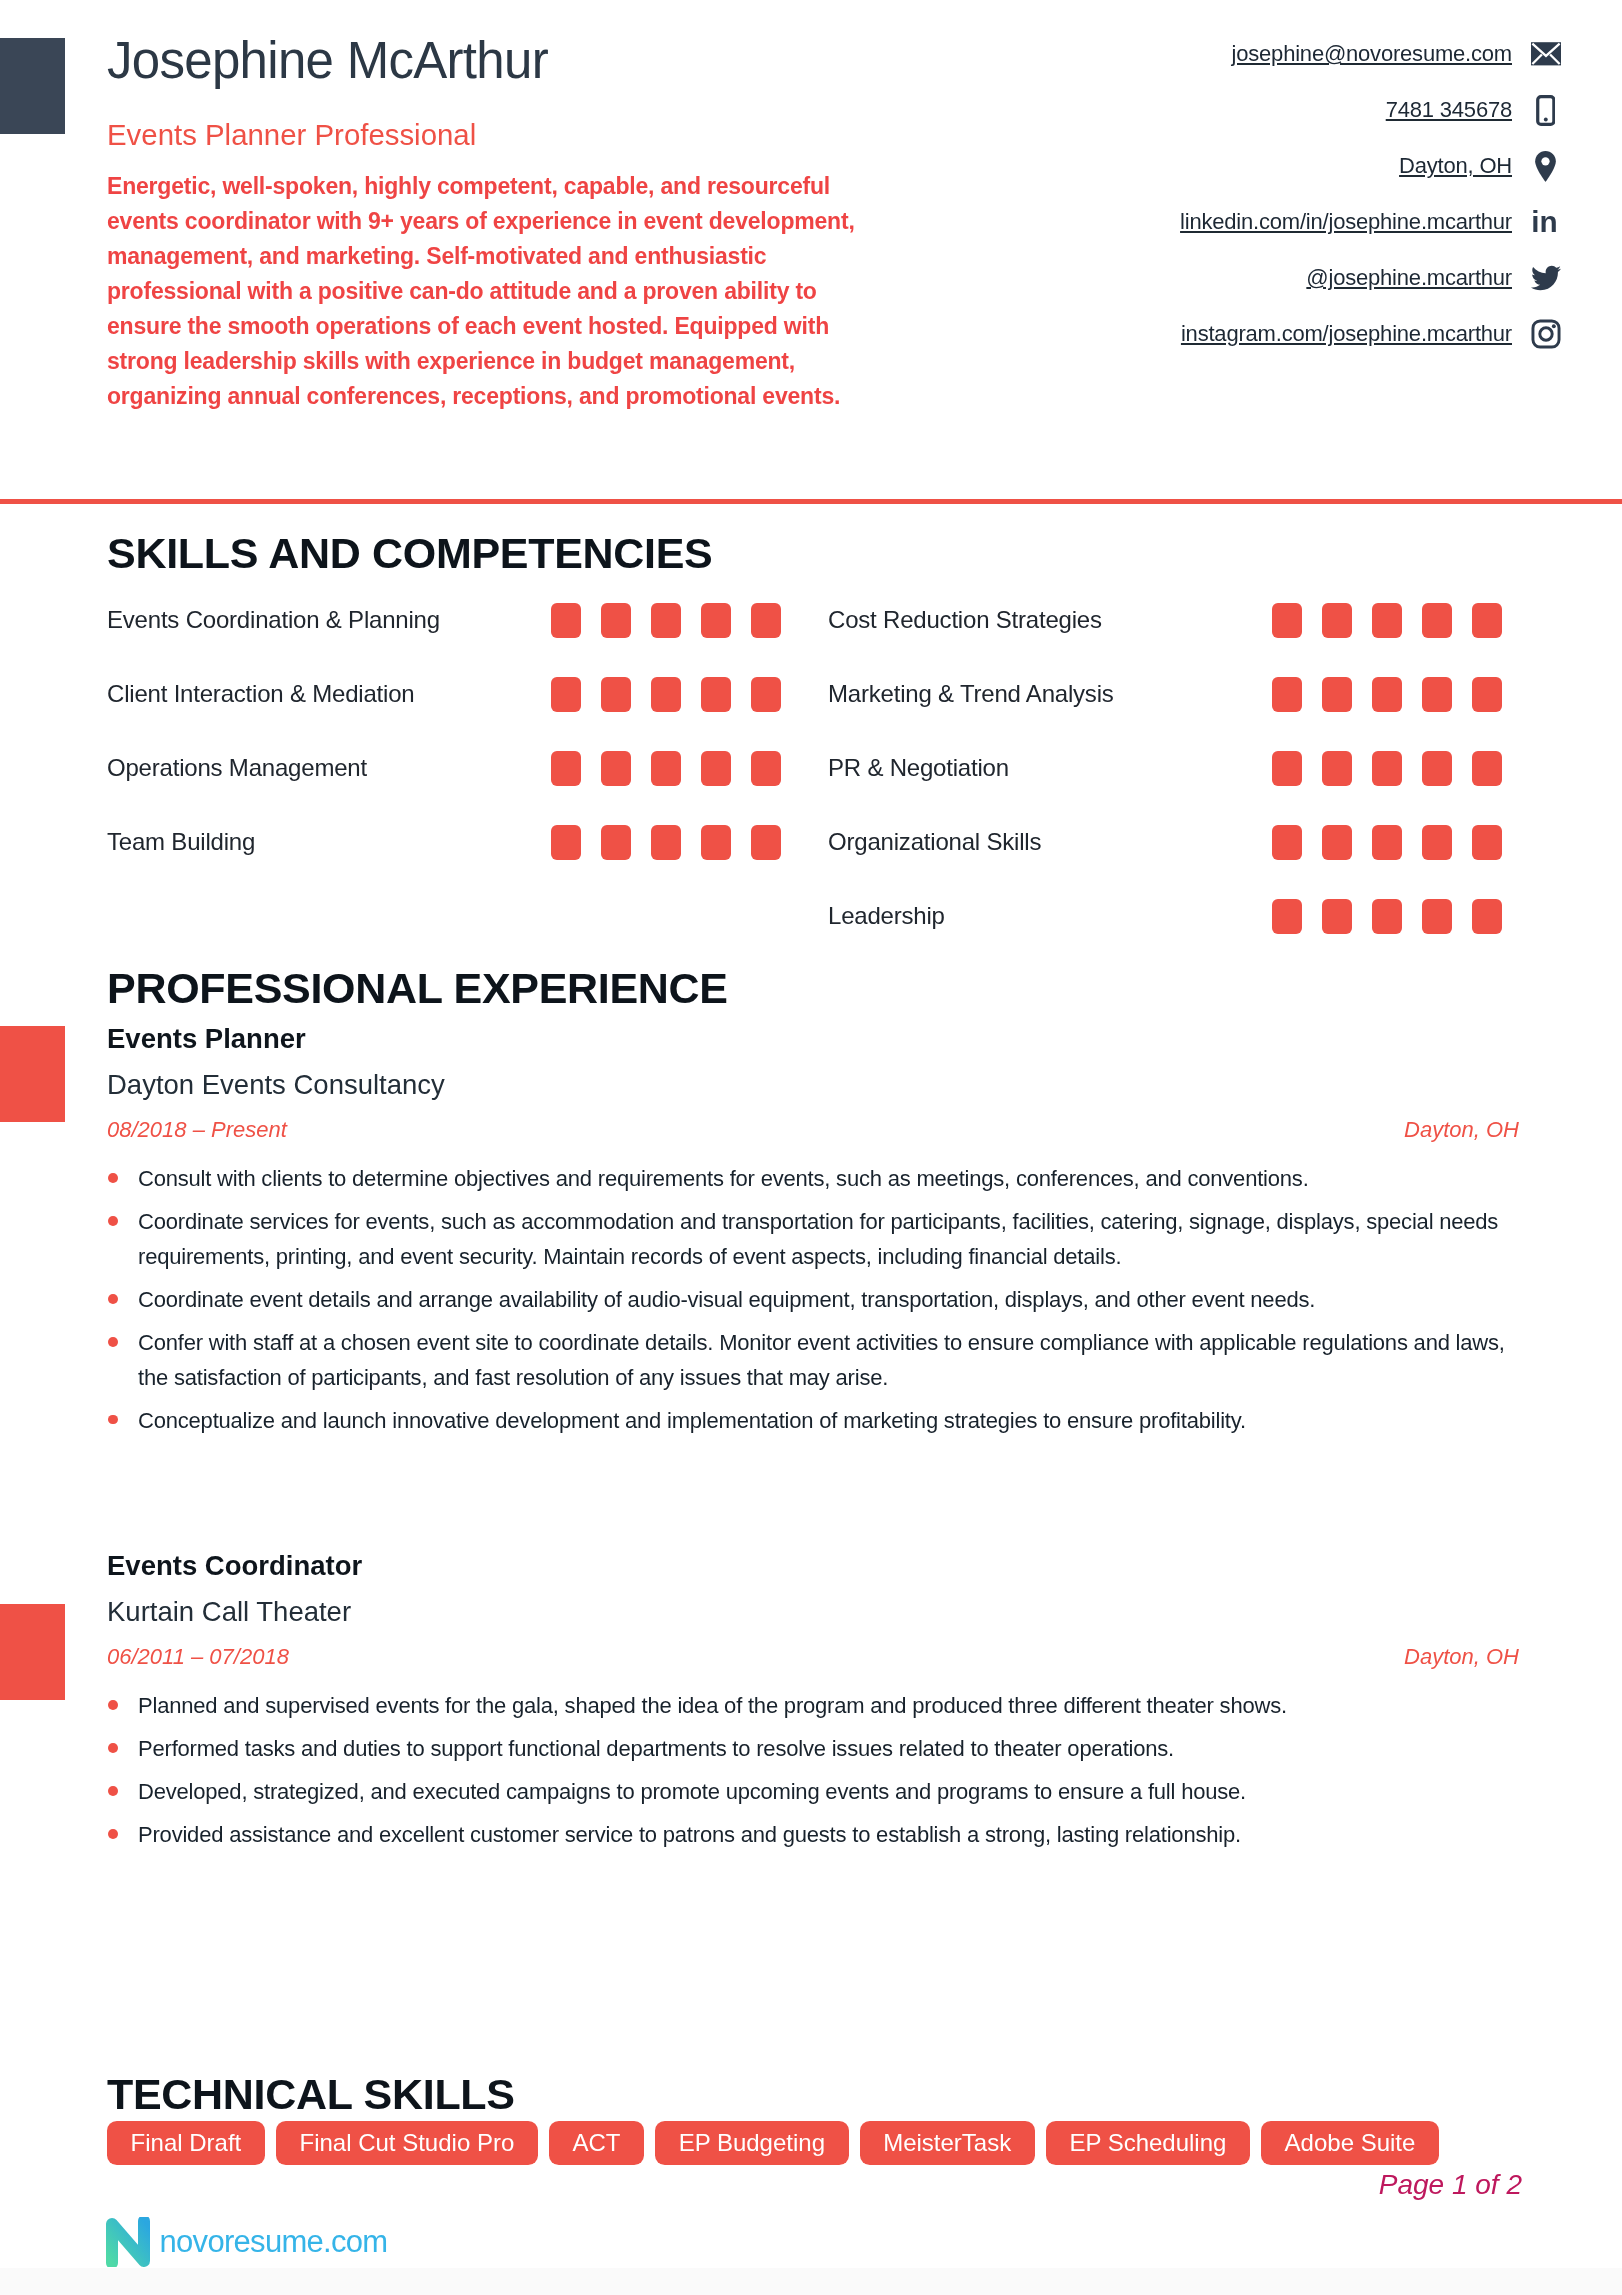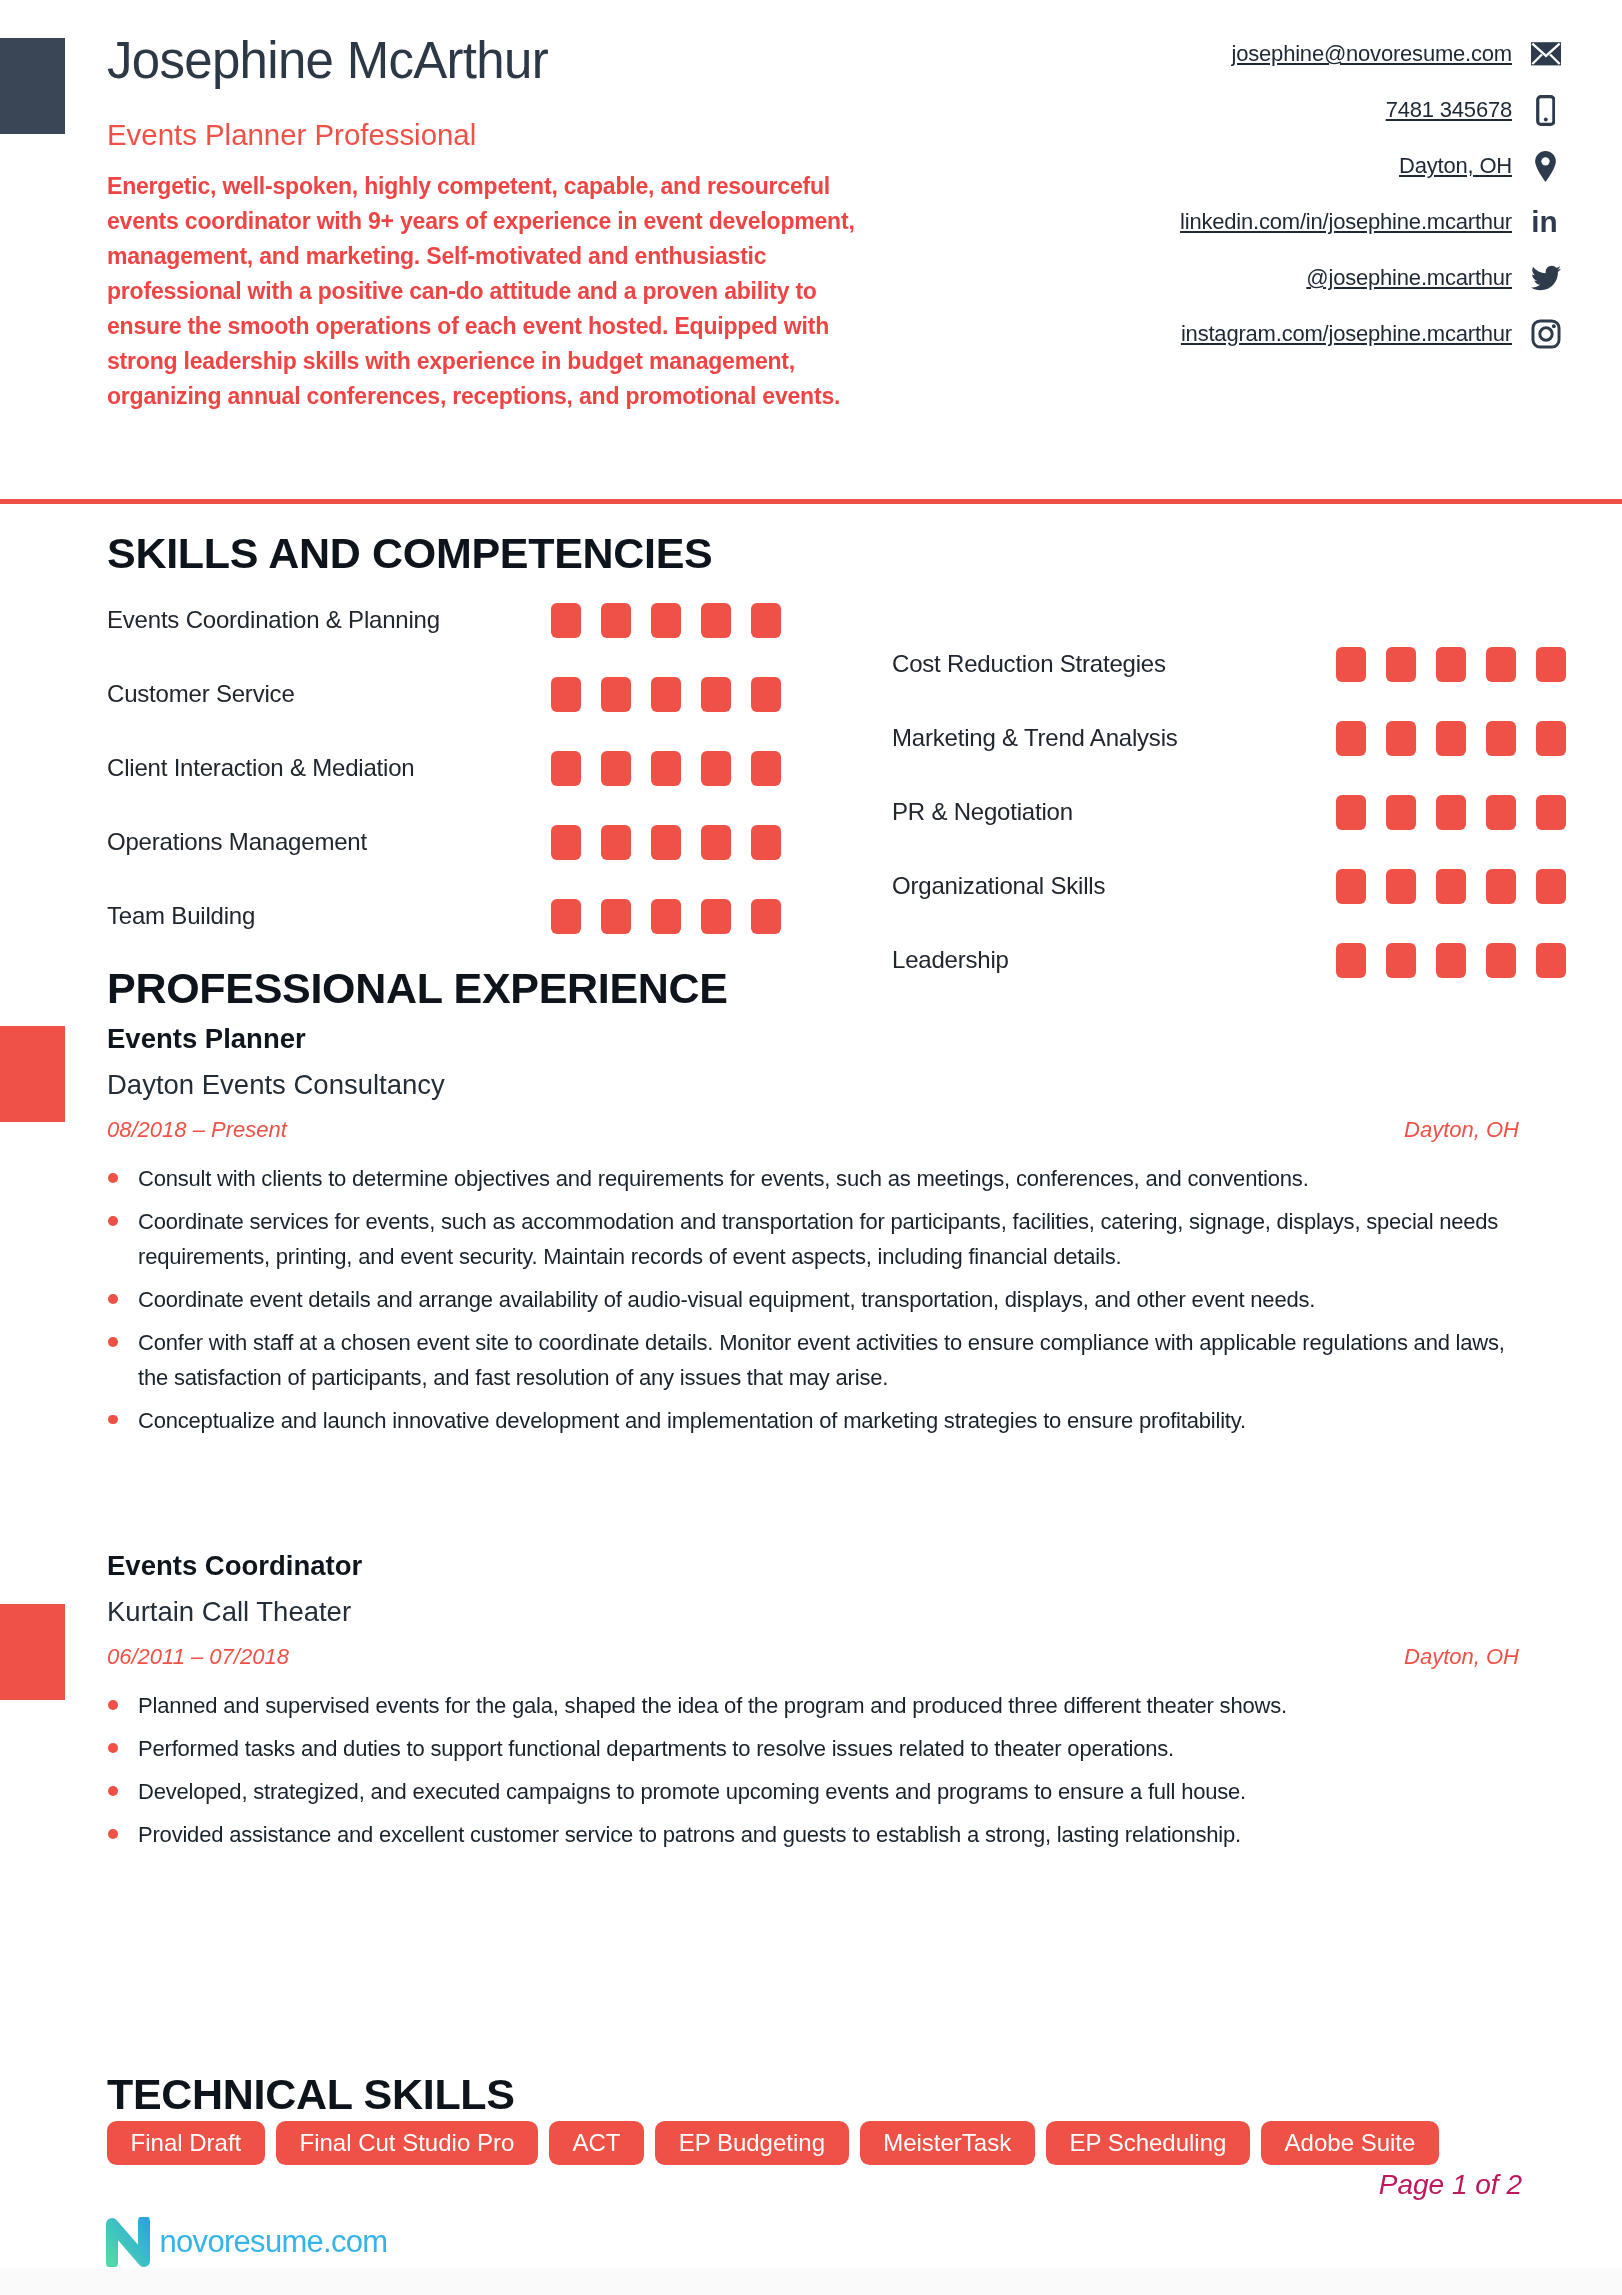--- a/index.html
+++ b/index.html
@@ -21,21 +21,21 @@
   .contact-value{font-size:22px;color:#1d2834;letter-spacing:-0.2px;}
   .contact-icon{width:33px;height:33px;margin-left:17px;display:flex;align-items:center;justify-content:center;flex:0 0 33px;}
 
   .divider{left:0;top:499px;width:1622px;height:4.6px;background:#ef5146;}
 
   .section-heading{font-size:43px;line-height:37px;font-weight:700;color:#0d141b;letter-spacing:-0.3px;}
   .skills-heading{left:107px;top:535px;}
 
   .skill-col{top:603px;width:674px;display:flex;flex-direction:column;}
   .skill-col-left{left:107px;}
-  .skill-col-right{left:892px;margin-top:44px;}
+  .skill-col-right{left:828px;}
   .skill-row{height:74px;display:flex;align-items:flex-start;}
   .skill-label{width:419px;font-size:24px;line-height:33px;color:#20262e;letter-spacing:-0.2px;}
   .skill-rating{display:flex;margin-left:auto;margin-top:0;}
   .sq{width:30px;height:35px;border-radius:5.9px;background:#ef5146;margin-left:20px;}
 
   .exp-heading{left:107px;top:970px;}
   .job-accent{left:0;width:65px;height:96px;background:#ef5146;}
   .job-accent-1{top:1026px;}
   .job-accent-2{top:1604px;}
   .job{left:107px;width:1412px;}
@@ -135,30 +135,20 @@
       <span class="skill-label">Events Coordination &amp; Planning</span>
       <span class="skill-rating">
         <span class="sq"></span>
         <span class="sq"></span>
         <span class="sq"></span>
         <span class="sq"></span>
         <span class="sq"></span>
       </span>
     </div>
 
-    <div class="skill-row">
-      <span class="skill-label">Customer Service</span>
-      <span class="skill-rating">
-        <span class="sq"></span>
-        <span class="sq"></span>
-        <span class="sq"></span>
-        <span class="sq"></span>
-        <span class="sq"></span>
-      </span>
-    </div>
 
     <div class="skill-row">
       <span class="skill-label">Client Interaction &amp; Mediation</span>
       <span class="skill-rating">
         <span class="sq"></span>
         <span class="sq"></span>
         <span class="sq"></span>
         <span class="sq"></span>
         <span class="sq"></span>
       </span>

